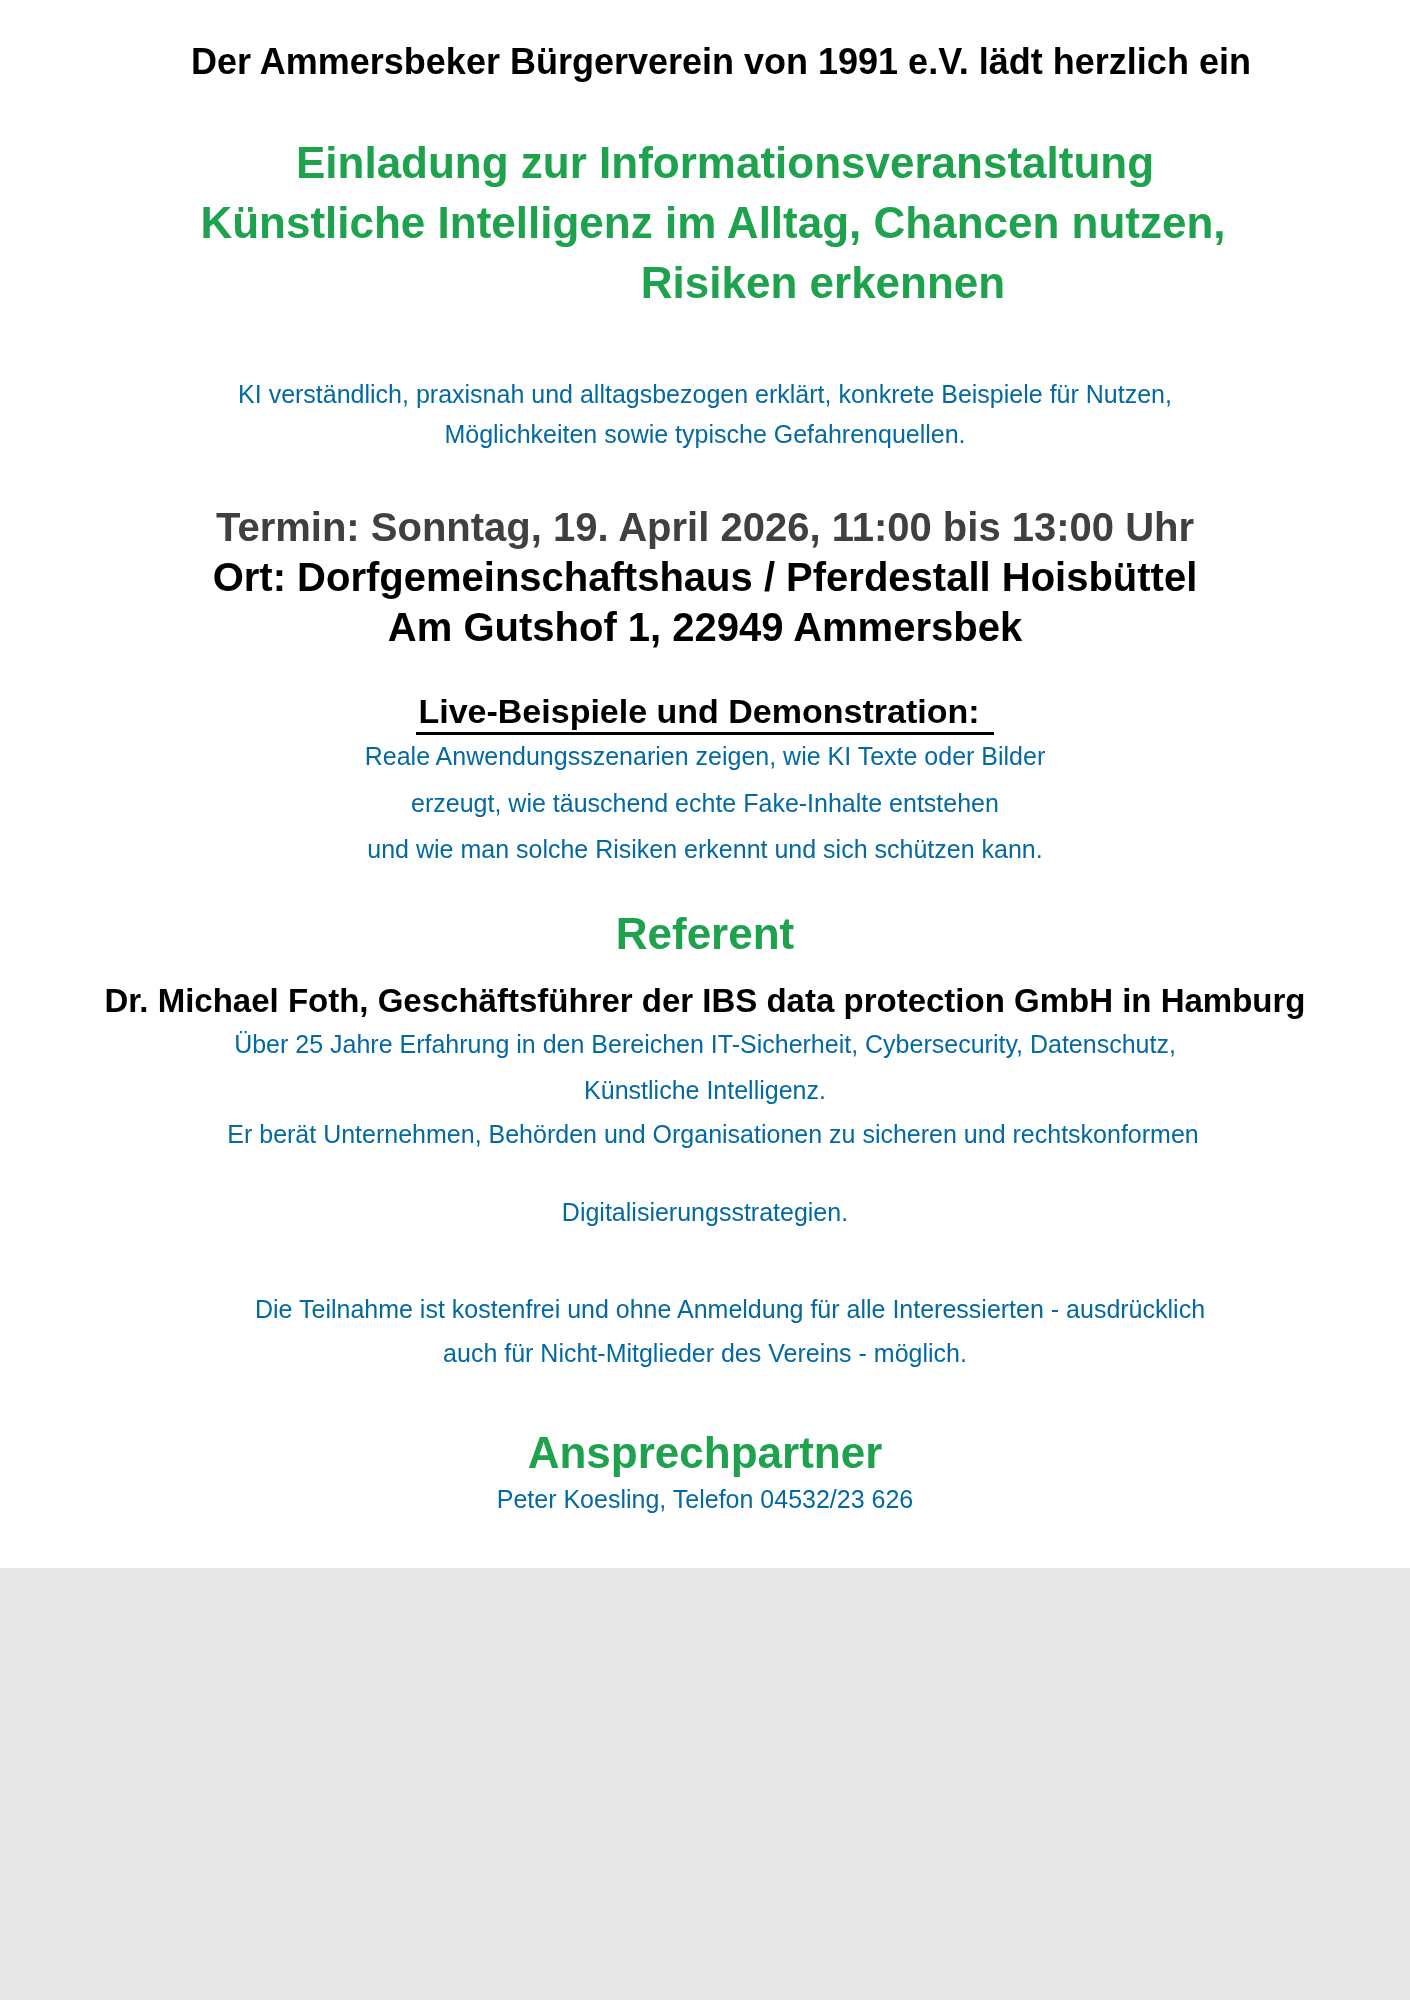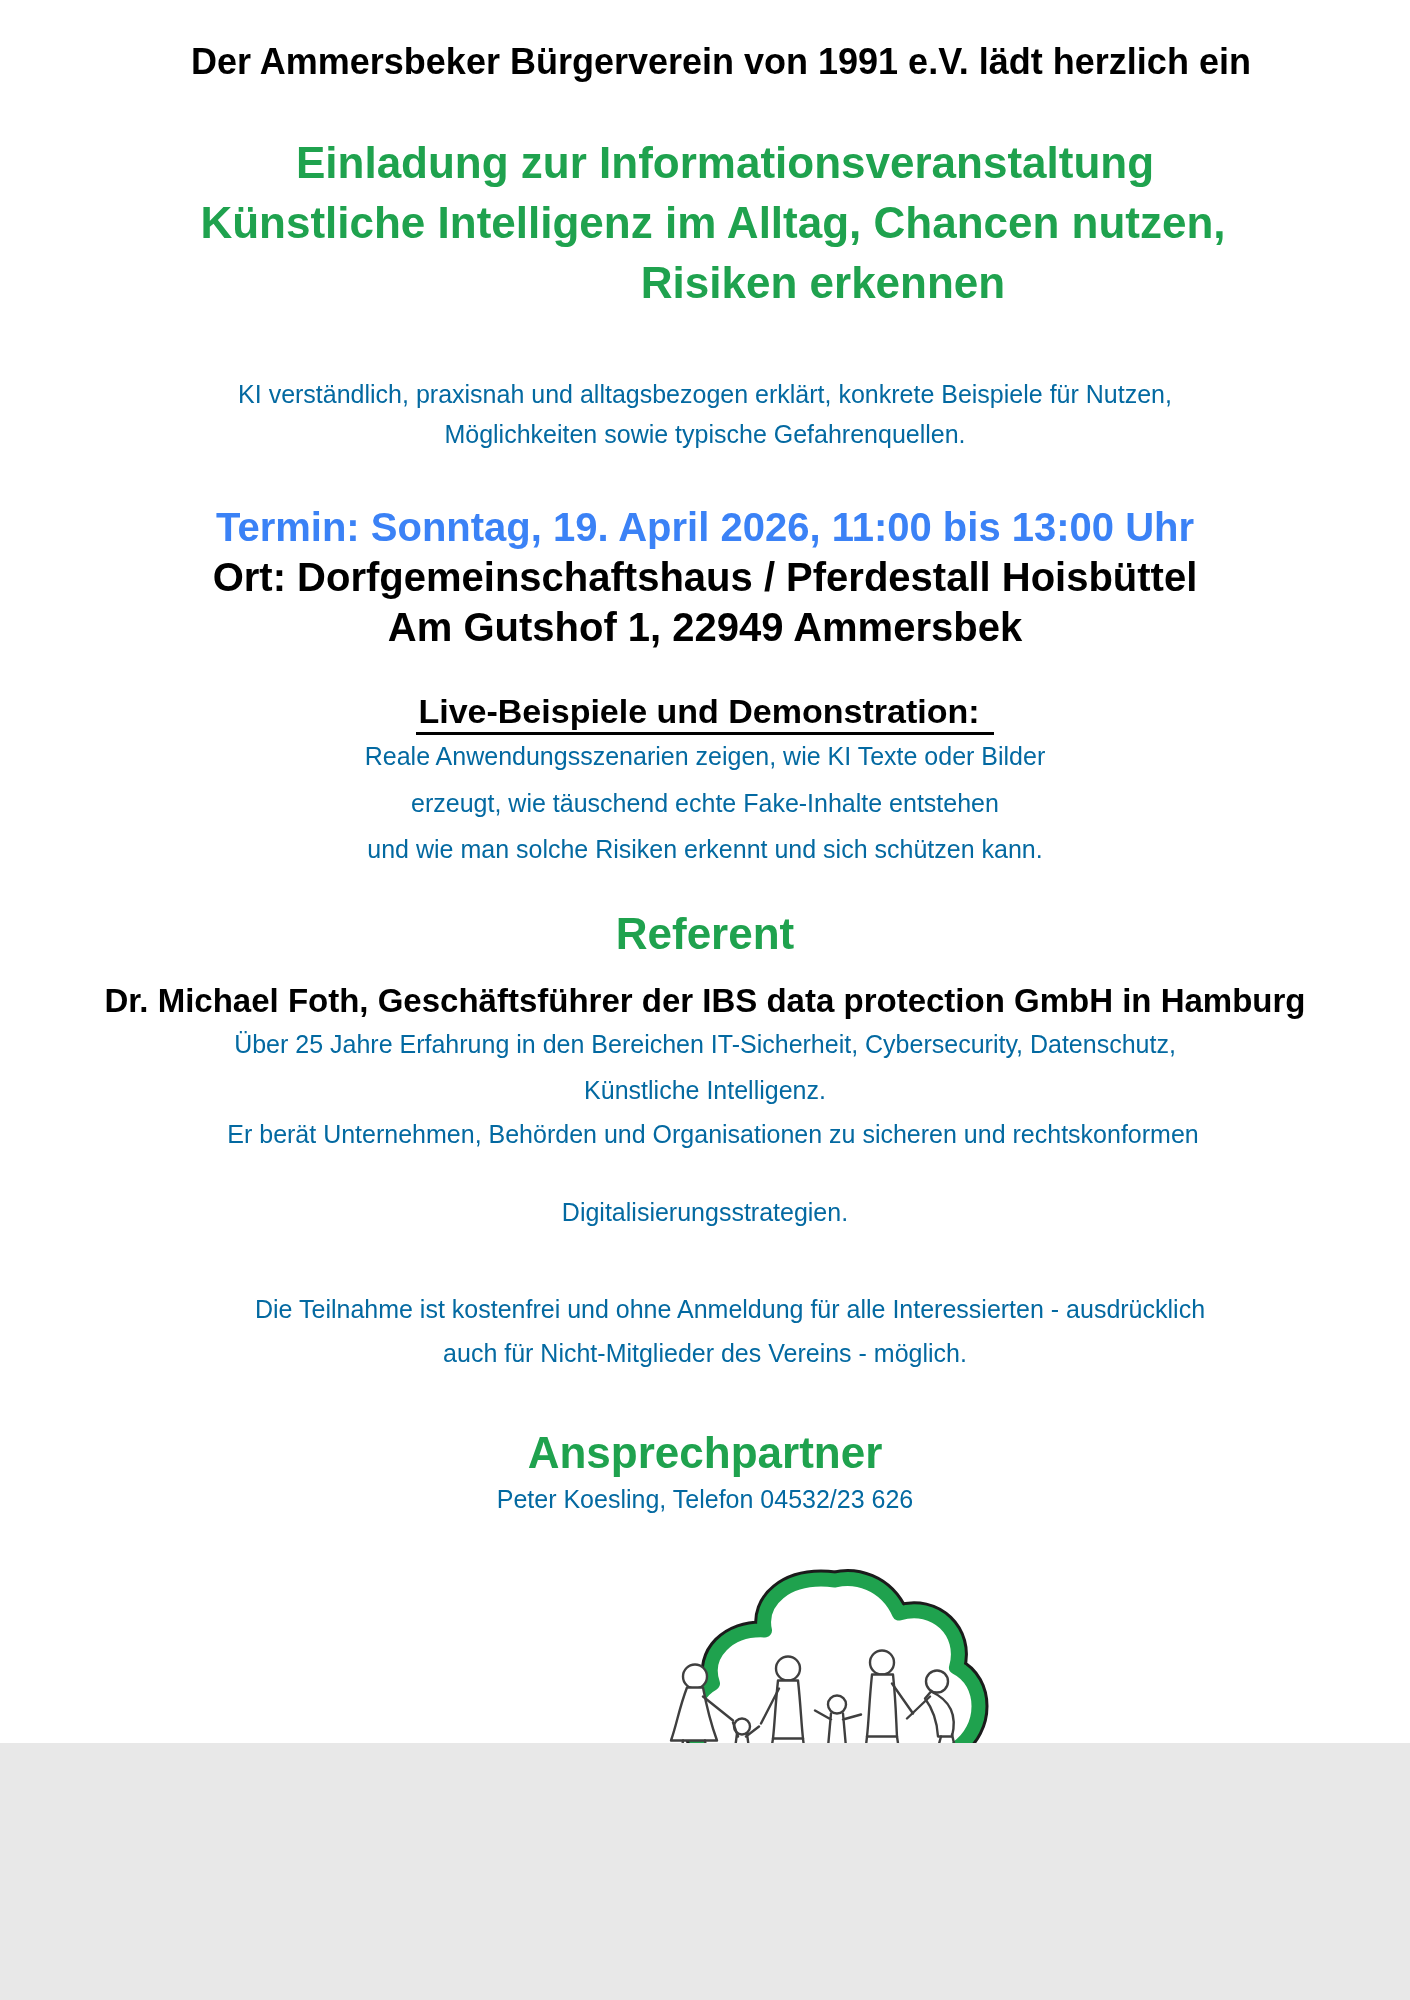--- a/index.html
+++ b/index.html
@@ -1,35 +1,35 @@
 <!DOCTYPE html>
 <html><head>
 <meta charset="utf-8">
 <style>
   html,body{margin:0;padding:0;background:#e8e8e8;}
   .page{
     position:relative;
     width:1410px;
-    height:1743px;
+    height:1568px;
     background:#ffffff;
     overflow:hidden;
     font-family:"Liberation Sans", sans-serif;
     color:#000000;
   }
   .line{
     position:absolute;
     left:0;
     width:1410px;
     text-align:center;
     white-space:nowrap;
     line-height:1.2;
   }
   .t-title   {font-size:36px;font-weight:bold;color:#000;}
   .t-green-xl{font-size:44px;font-weight:bold;color:#1fa24e;}
-  .t-termin  {font-size:40px;font-weight:bold;color:#3b82f6;}
+  .t-termin  {font-size:40px;font-weight:bold;color:#404040;}
   .t-bold-lg {font-size:40px;font-weight:bold;color:#000;}
   .t-body    {font-size:25px;font-weight:normal;color:#0369a1;}
   .t-bold-md {font-size:33px;font-weight:bold;color:#000;}
   .t-demo-h  {font-size:34px;font-weight:bold;color:#000;}
   .t-demo-h .u{
     border-bottom:3px solid #000;
     padding:0 14px 2px 2px;
   }
   .t-footer{
     position:absolute;

